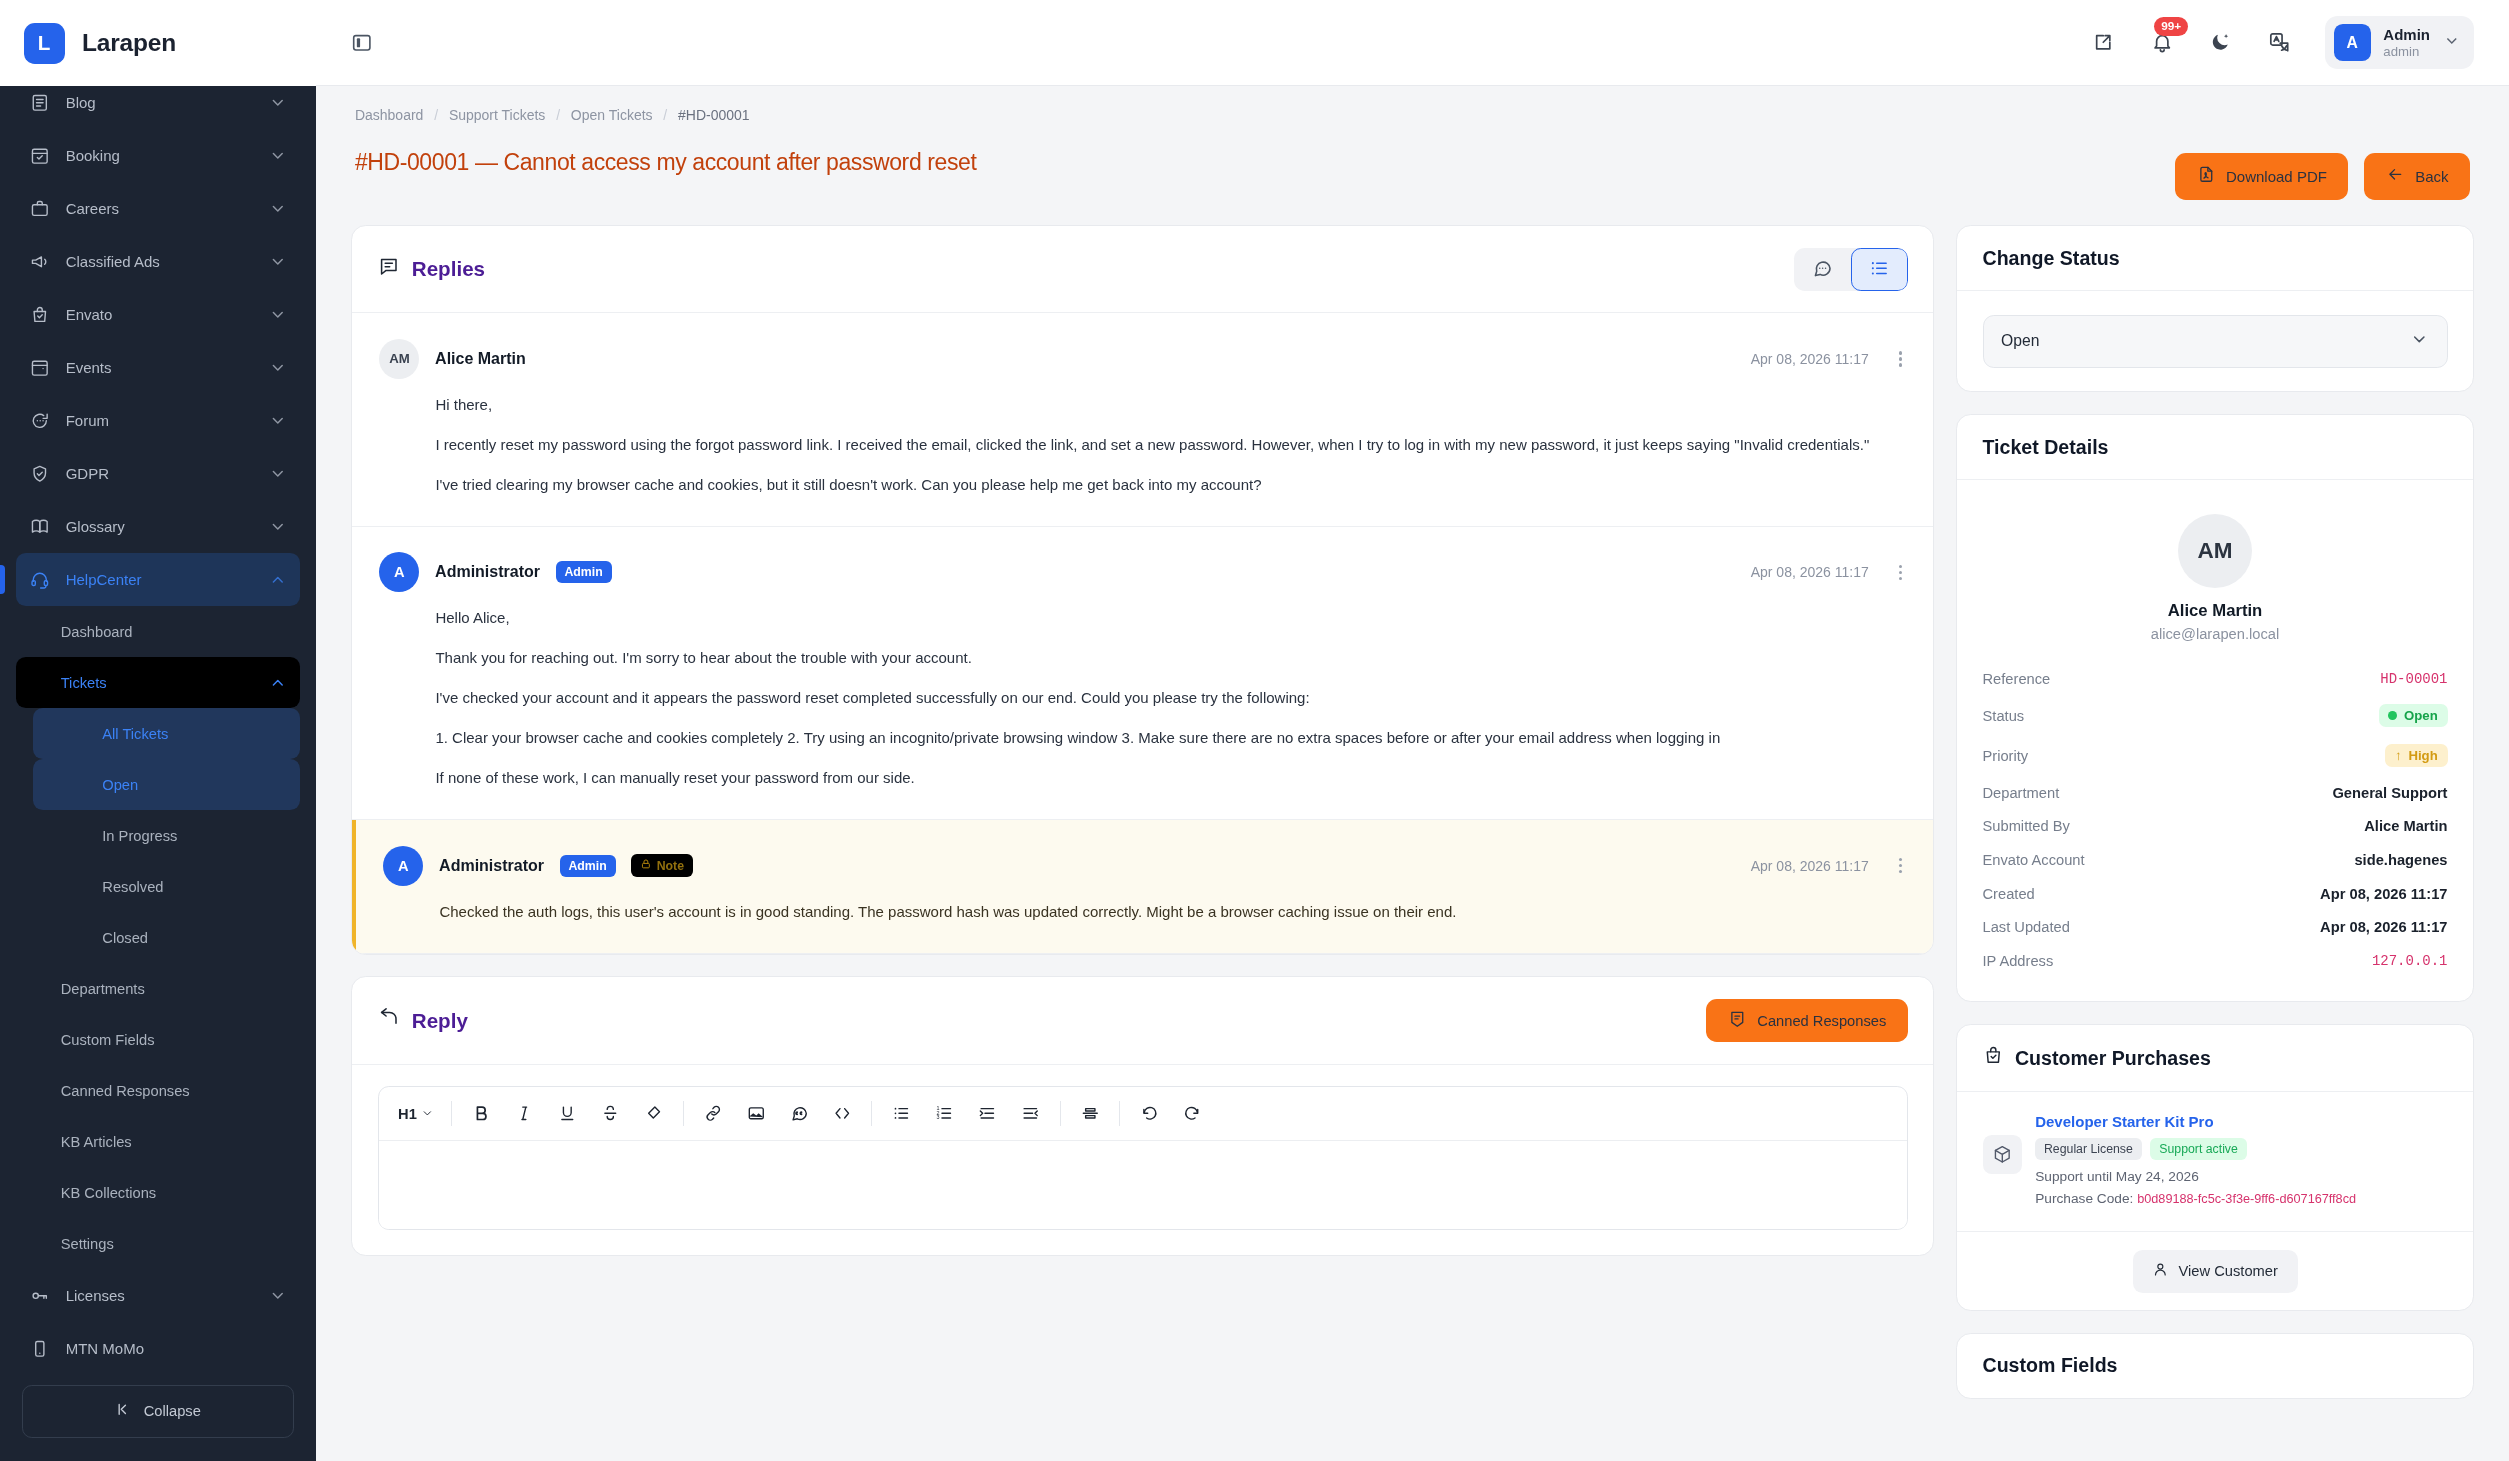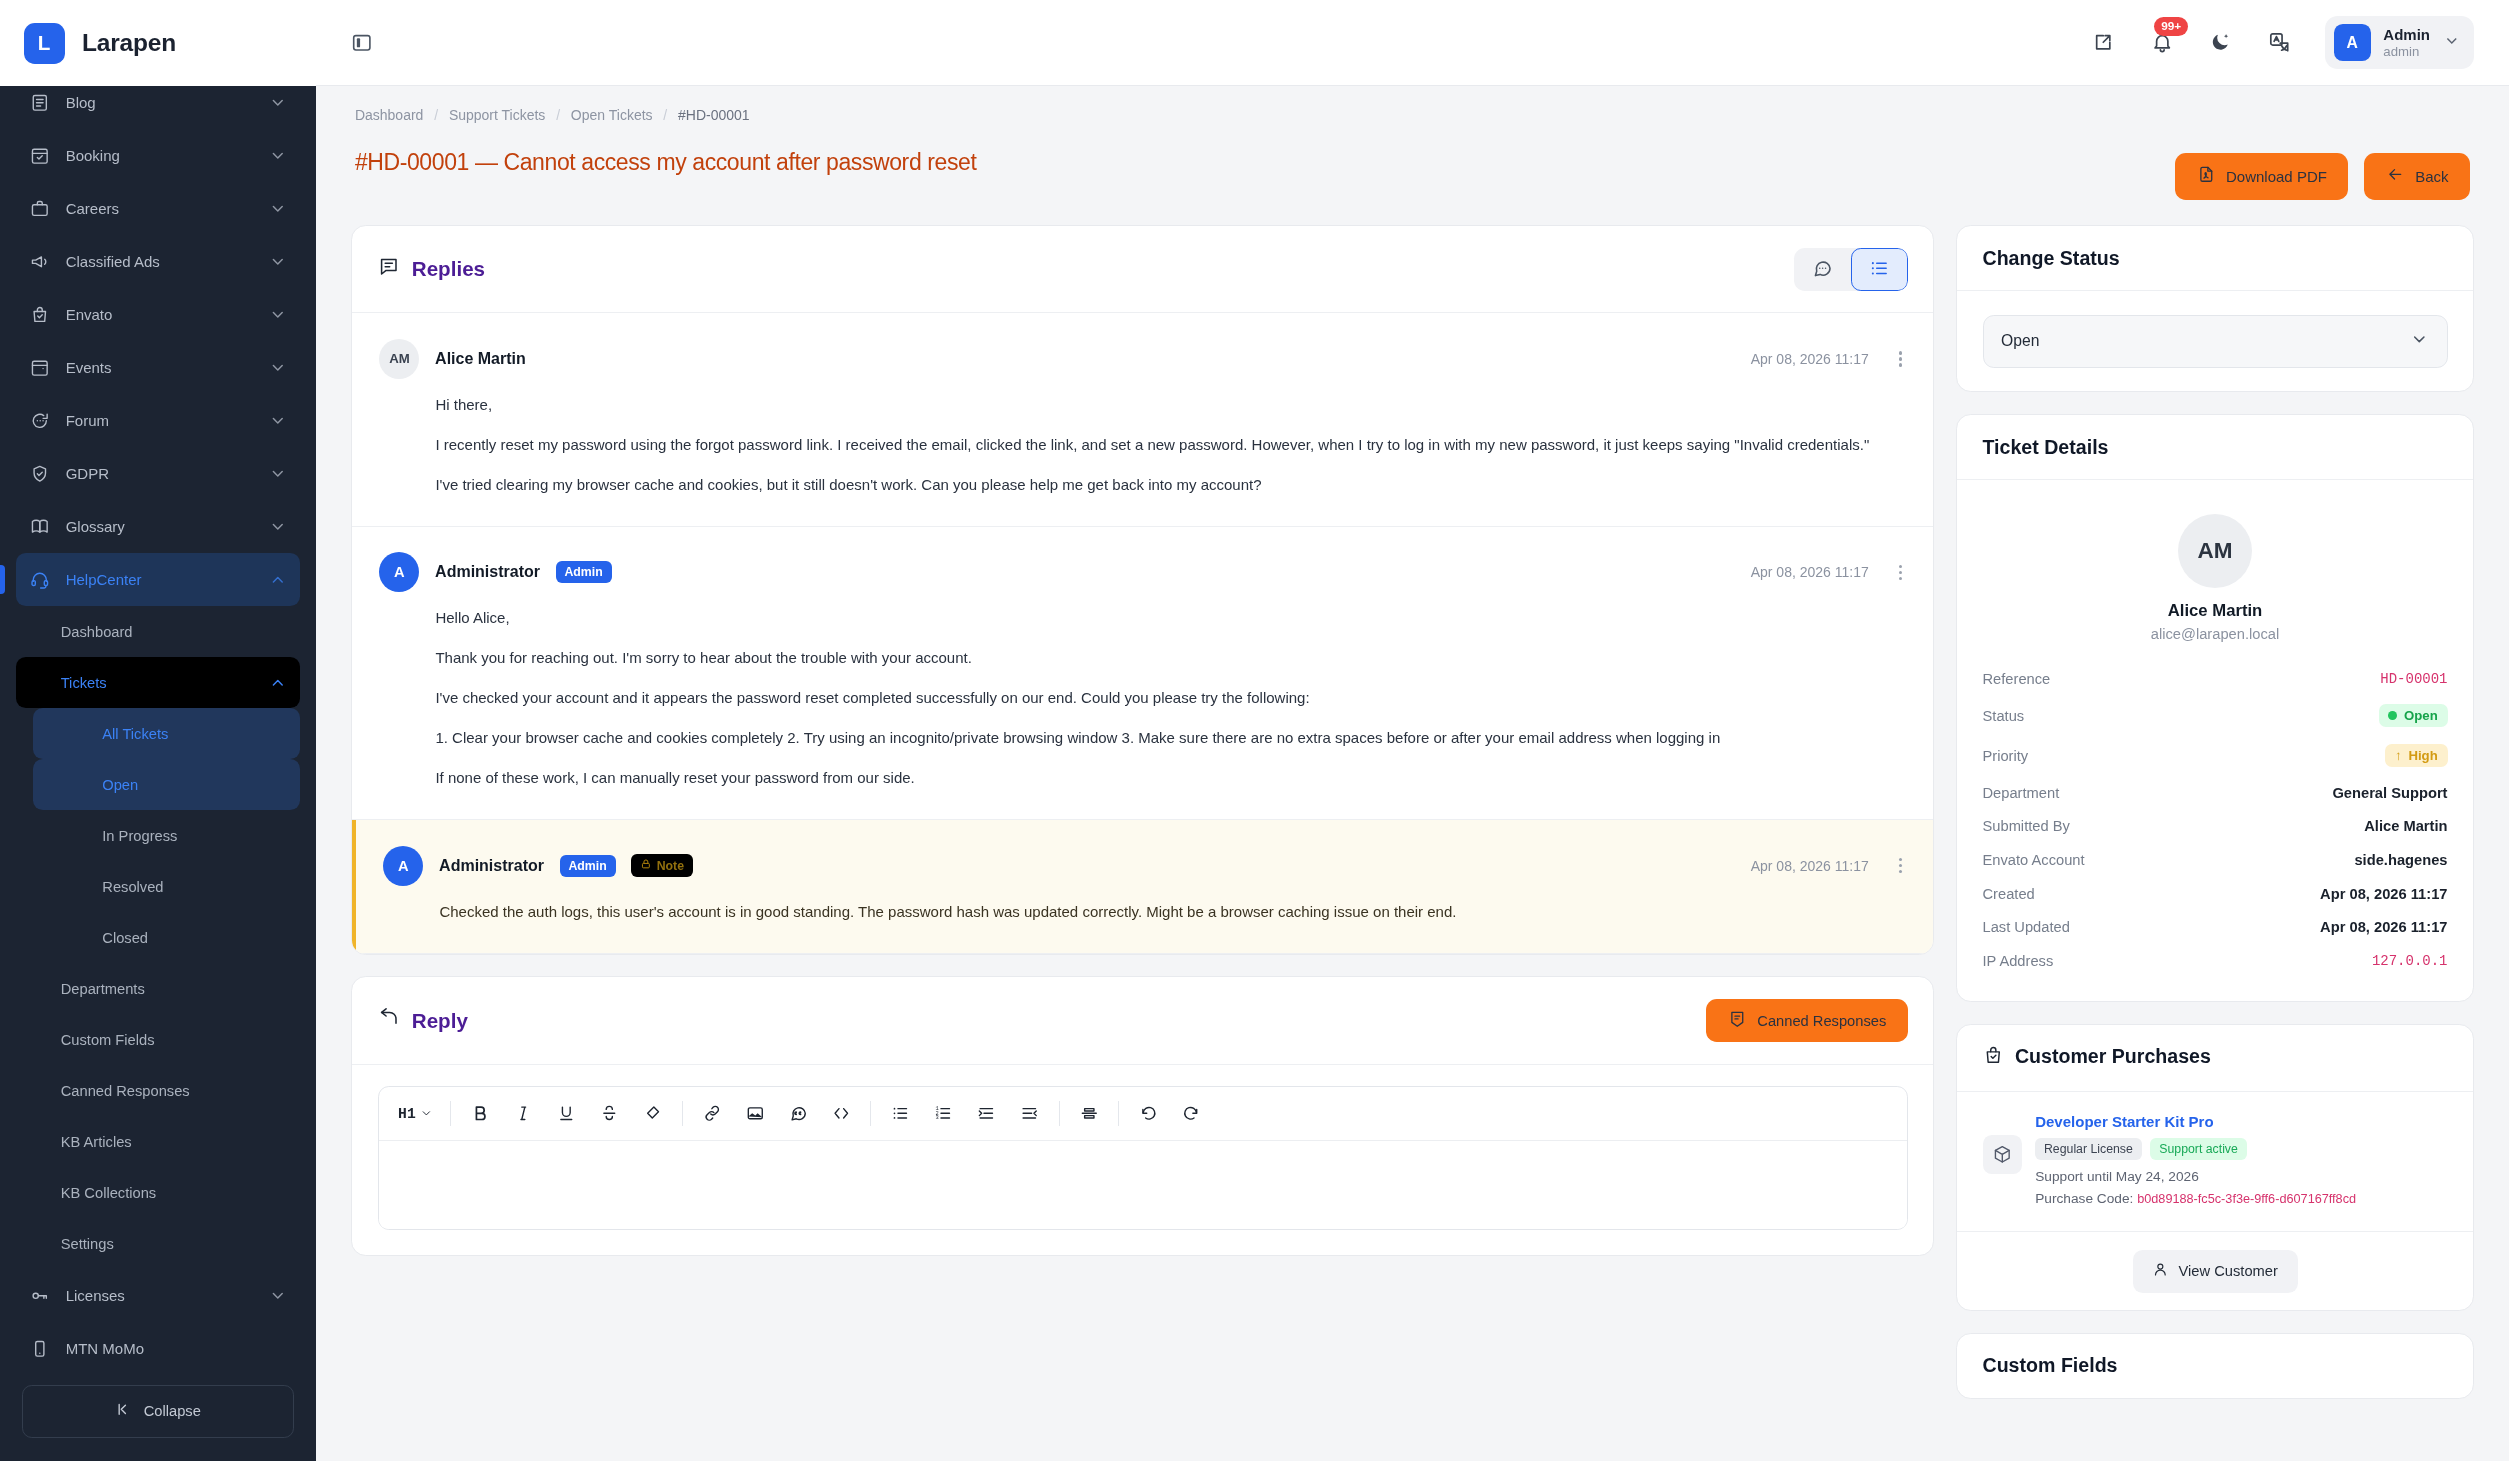--- a/index.html
+++ b/index.html
@@ -158,32 +158,32 @@
   .rep-time { font-size: 14px; color: #8b92a0; }
   .kebab { width: 21.6px; display:flex; flex-direction: column; align-items: center; gap: 2.9px; cursor: pointer; padding-left: 9.8px; }
   .kebab i { width: 3.1px; height: 3.1px; border-radius: 50%; background: #9aa1ad; display:block; }
   .rep-body { padding-left: 56px; }
   .rep-body p { font-size: 15px; line-height: 1.62; color: #2a323f; margin-bottom: 15.7px; }
   .rep-body p:last-child { margin-bottom: 0; }
   .reply.note .rep-body p { color: #3a3322; }
 
   
   .editor-card { margin-top: 21.6px; }
-  .ed-body { padding: 21.6px 25.5px 25.5px; font-family: Liberation Mono, monospace; }
+  .ed-body { padding: 21.6px 25.5px 25.5px; }
   .ed-frame { border: 1px solid #e3e6eb; border-radius: 10.8px; overflow: hidden; }
   .ed-toolbar { display: flex; align-items: center; gap: 0; padding: 7.8px 9.8px; border-bottom: 1px solid #eceef1; flex-wrap: nowrap; }
   .tb { width: 43px; height: 37px; display: flex; align-items: center; justify-content: center; cursor: pointer; border-radius: 6.9px; color: #1e2530; }
   .tb svg { width: 18.6px; height: 18.6px; stroke: currentColor; fill: none; stroke-width: 1.8; stroke-linecap: round; stroke-linejoin: round; }
   .tb.h1 { width: auto; padding: 0 9.8px; gap: 3.9px; font-size: 14.7px; font-weight: 600; }
   .tb-sep { width: 1px; height: 25.5px; background: #e4e7ec; margin: 0 7.8px; }
   .ed-area { min-height: 88px; background: #fff; }
 
   
   .rc { margin-bottom: 21.6px; }
-  .rc-head { padding: 20.6px 25.5px; border-bottom: 1px solid #edeff2; display: flex; align-items: flex-start; gap: 11.8px; }
+  .rc-head { padding: 20.6px 25.5px; border-bottom: 1px solid #edeff2; display: flex; align-items: flex-end; gap: 11.8px; }
   .rc-title { font-size: 19.6px; font-weight: 700; color: #101827; }
   .rc-head svg { width: 20.6px; height: 20.6px; stroke: #1f2733; fill: none; stroke-width: 1.7; stroke-linecap: round; stroke-linejoin: round; }
   .rc-body { padding: 23.5px 25.5px; }
   .select {
     width: 100%; height: 53px; border: 1px solid #e3e6eb; border-radius: 10.8px;
     background: #f6f7f9; display: flex; align-items: center; justify-content: space-between;
     padding: 0 17.6px; font-size: 15.7px; color: #232b38; cursor: pointer;
   }
   .select svg { width: 18.6px; height: 18.6px; stroke: #4b5563; fill: none; stroke-width: 2; stroke-linecap: round; stroke-linejoin: round; }
 

